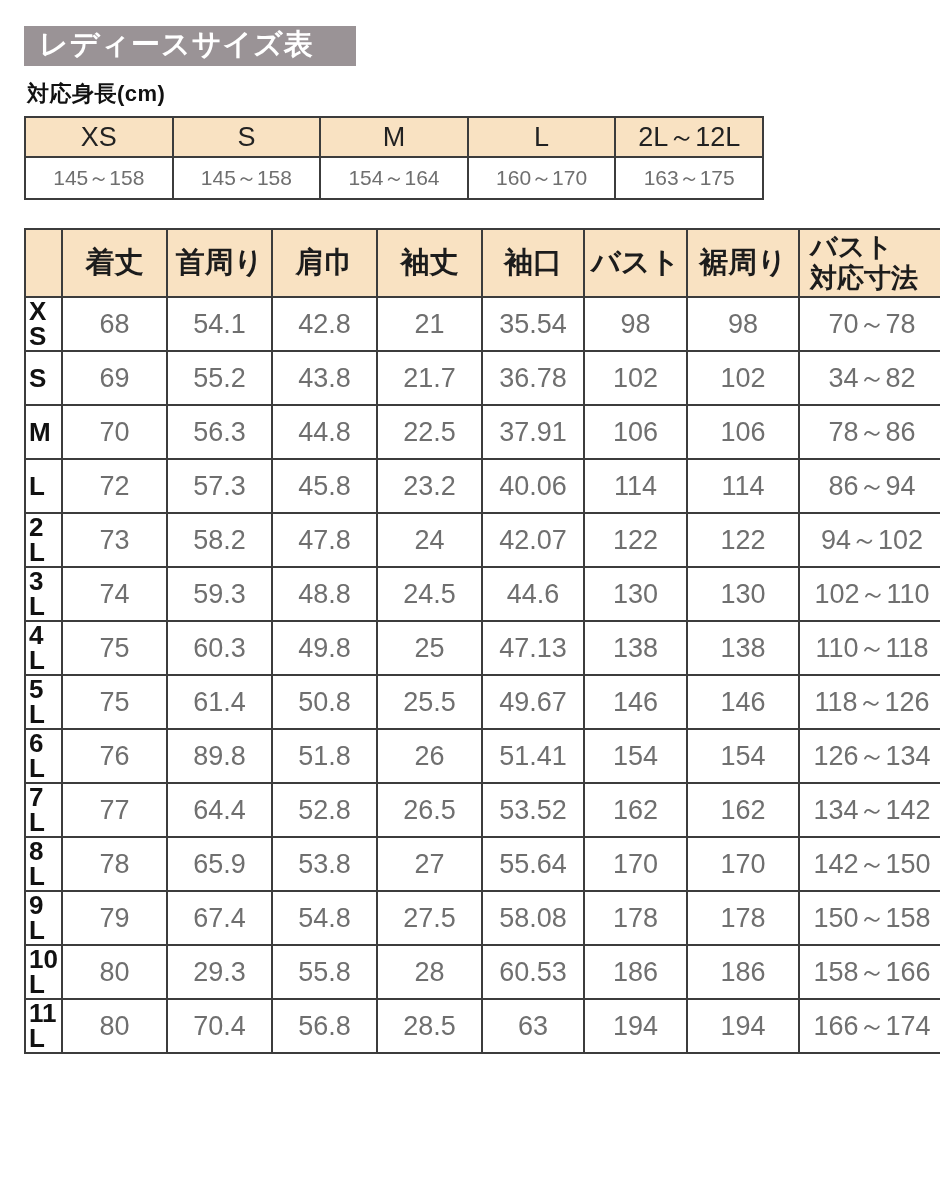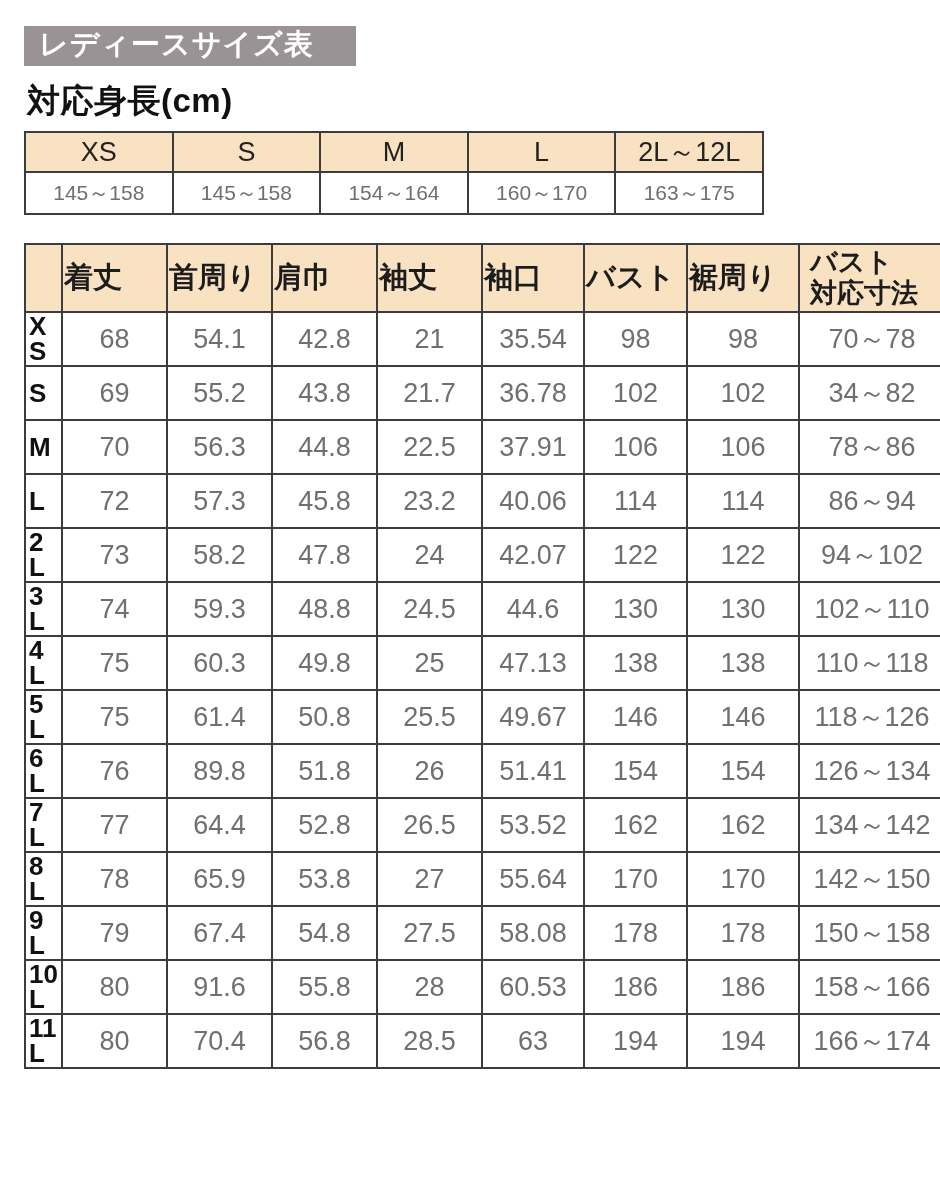--- a/index.html
+++ b/index.html
@@ -23,21 +23,21 @@
     background:var(--title-bg);
     color:#ffffff;
     font-size:29px;
     font-weight:bold;
     line-height:1.0;
     padding:4px 42px 7px 15px;
     letter-spacing:1px;
   }
 
   .subtitle{
-    font-size:33px;
+    font-size:22px;
     font-weight:bold;
     color:#111;
     margin:13px 0 7px 3px;
     letter-spacing:0.5px;
   }
 
   table{border-collapse:collapse;table-layout:fixed;}
 
   
   .height-table{width:740px;}
@@ -65,21 +65,21 @@
   .size-table th,.size-table td{
     border:2px solid var(--border);
     vertical-align:middle;
   }
   .size-table thead th{
     background:var(--header-bg);
     font-size:29px;
     font-weight:bold;
     color:#1c1c1c;
     height:68px;
-    text-align:left;
+    text-align:center;
   }
   .size-table thead th.bust-range-header{
     font-size:27px;
     text-align:left;
     padding-left:10px;
     white-space:pre-line;
     line-height:1.15;
   }
   .size-table col.c-label{width:37px;}
   .size-table col.c-std{width:105px;}
@@ -301,21 +301,21 @@
           <td>27.5</td>
           <td>58.08</td>
           <td>178</td>
           <td>178</td>
           <td>150～158</td>
         </tr>
         <tr>
           <th class="row-label">10
 L</th>
           <td>80</td>
-          <td>91.6</td>
+          <td>29.3</td>
           <td>55.8</td>
           <td>28</td>
           <td>60.53</td>
           <td>186</td>
           <td>186</td>
           <td>158～166</td>
         </tr>
         <tr>
           <th class="row-label">11
 L</th>

